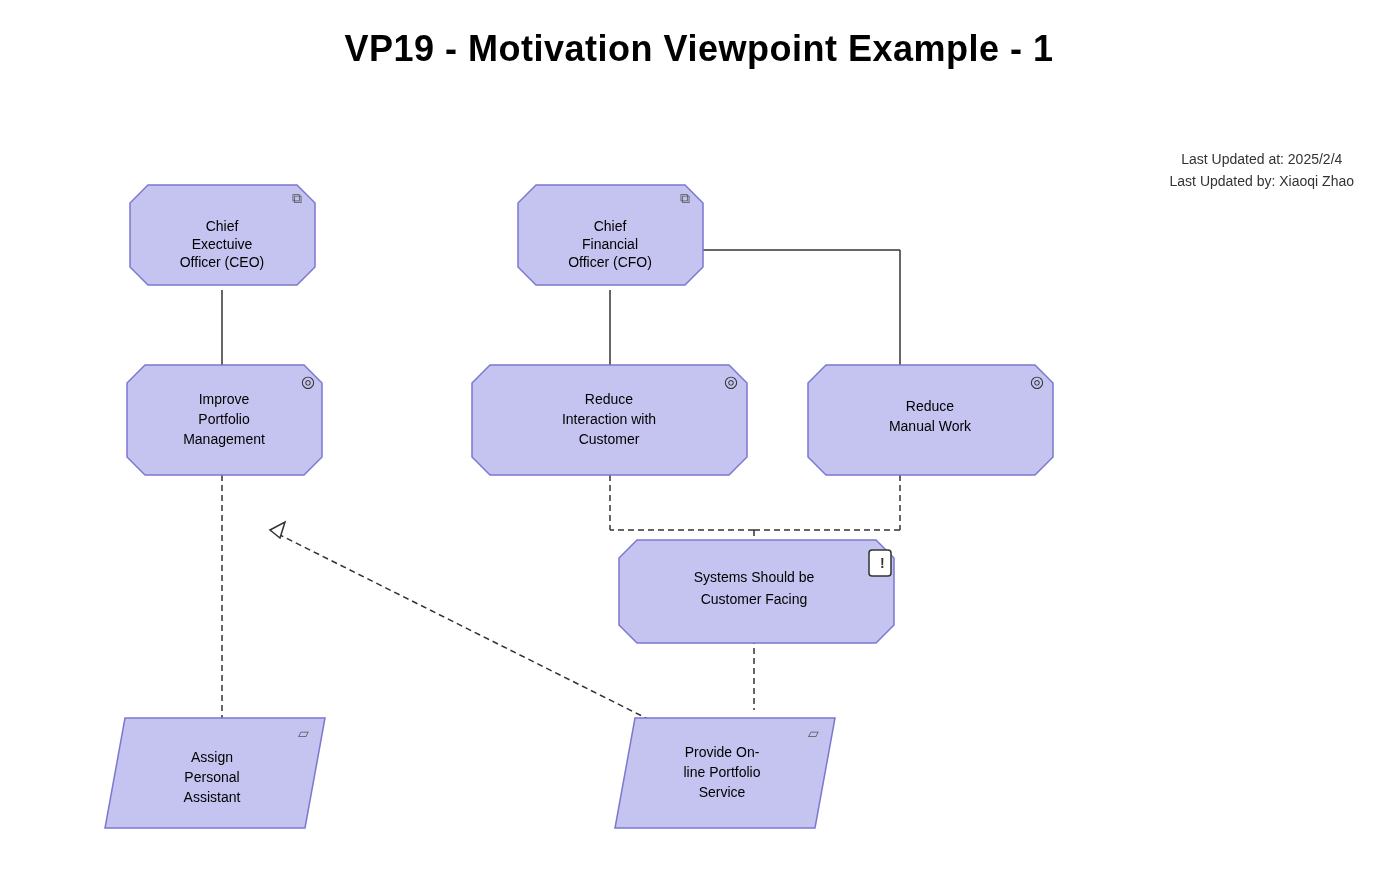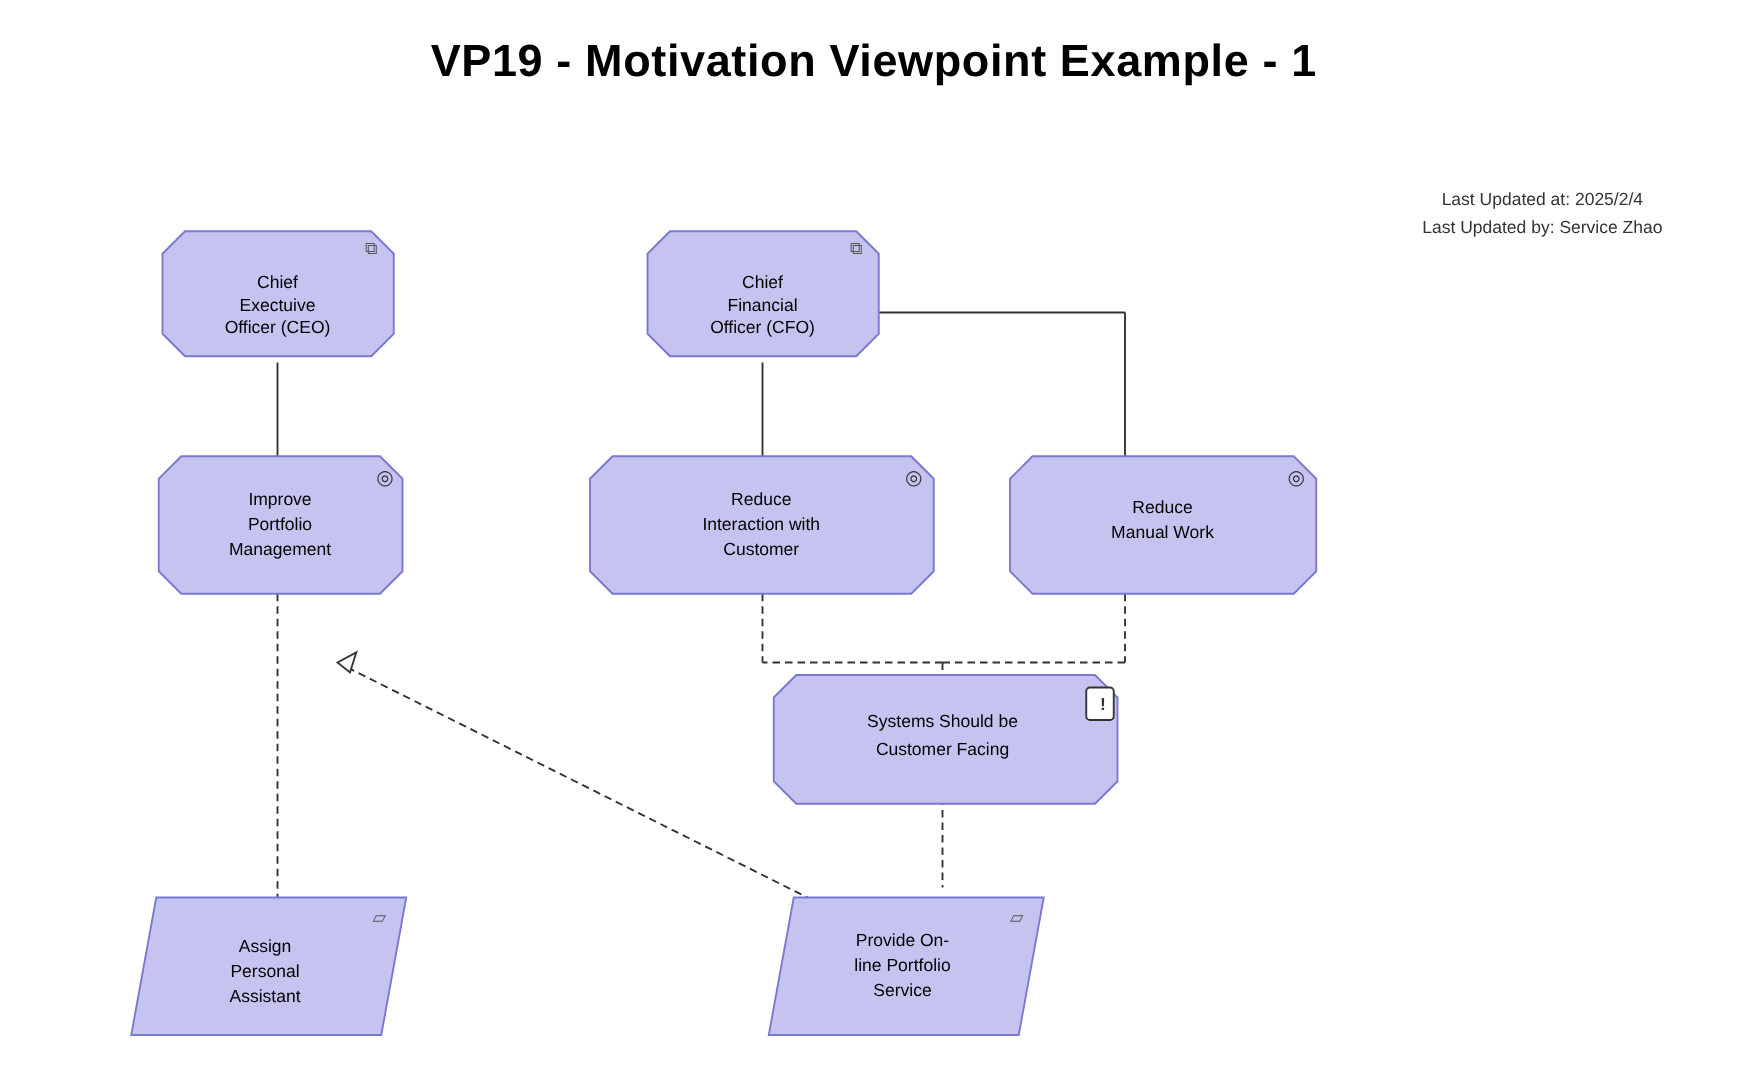--- a/index.html
+++ b/index.html
@@ -17,21 +17,21 @@
       font-size: 36px;
       font-weight: bold;
       padding-top: 28px;
       padding-bottom: 10px;
       letter-spacing: 0.5px;
     }
 
     .meta-info {
       position: absolute;
       top: 148px;
-      right: 68px;
+      right: 44px;
       text-align: center;
       font-size: 14px;
       color: #333;
       line-height: 1.6;
     }
 
     .diagram-area {
       position: absolute;
       top: 100px;
       left: 0;
@@ -67,21 +67,21 @@
       stroke-width: 1.5;
     }
   </style>
 </head>
 <body>
 
 <div class="title">VP19 - Motivation Viewpoint Example - 1</div>
 
 <div class="meta-info">
   <div>Last Updated at: 2025/2/4</div>
-  <div>Last Updated by: Service Zhao</div>
+  <div>Last Updated by: Xiaoqi Zhao</div>
 </div>
 
 <div class="diagram-area">
   <svg xmlns="http://www.w3.org/2000/svg">
 
     <line x1="222" y1="190" x2="222" y2="270" stroke="#333" stroke-width="1.5"></line>
 
     <line x1="610" y1="190" x2="610" y2="270" stroke="#333" stroke-width="1.5"></line>
 
     <line x1="610" y1="150" x2="900" y2="150" stroke="#333" stroke-width="1.5"></line>

